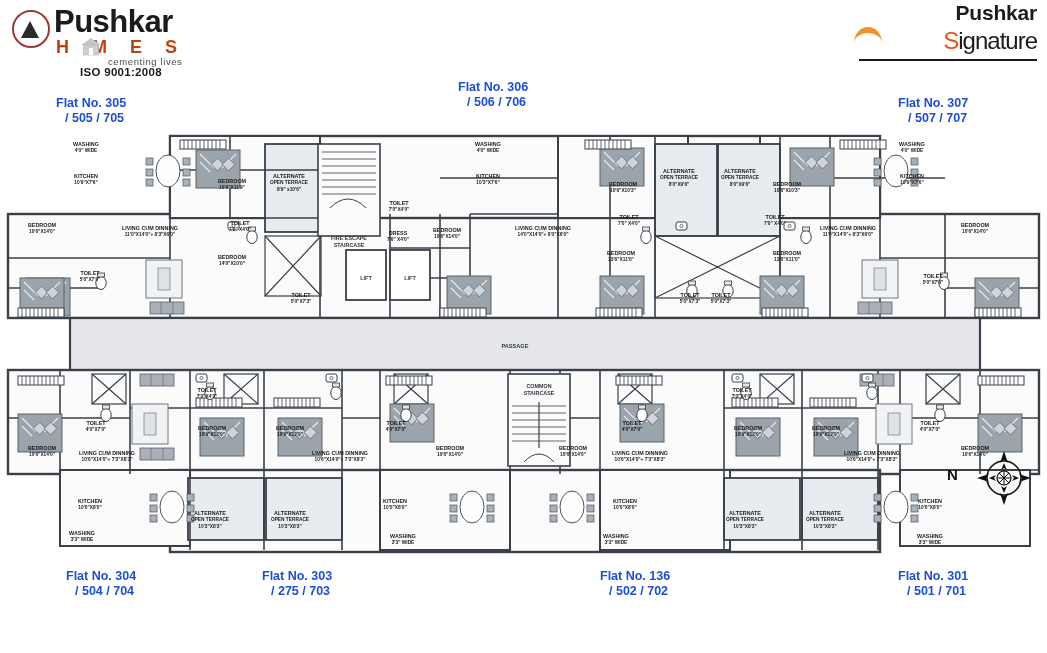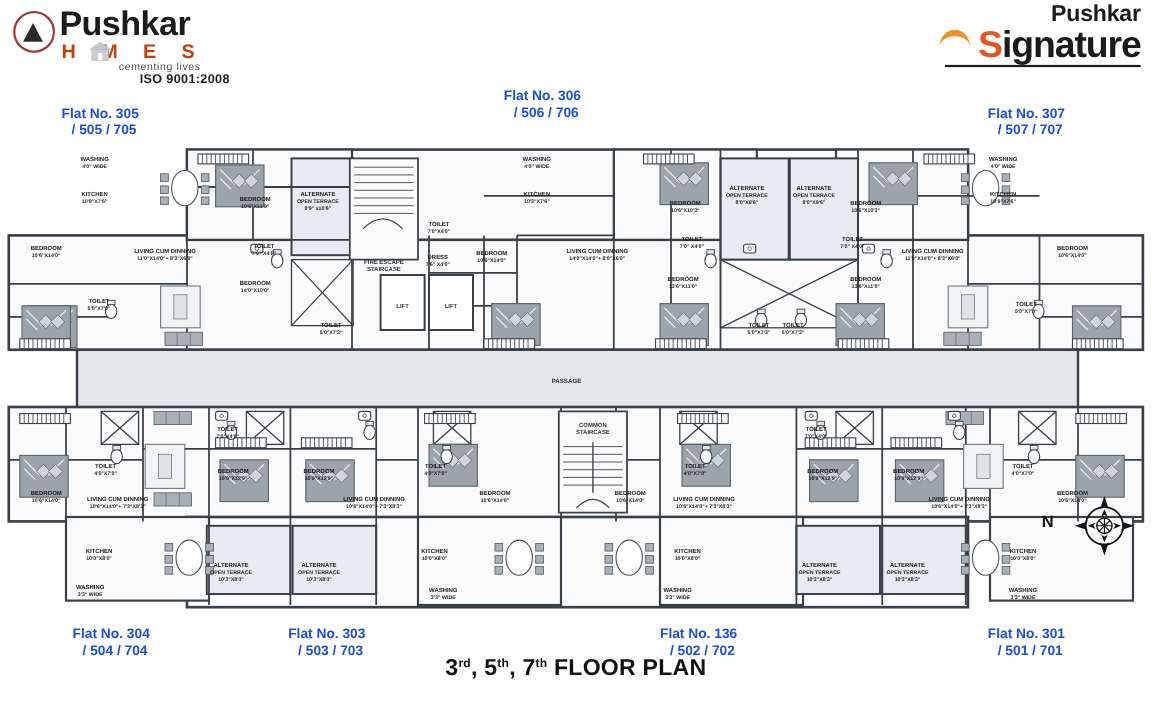--- a/index.html
+++ b/index.html
@@ -14,25 +14,25 @@
   
   .logo-left{position:absolute;left:8px;top:4px;width:330px;height:72px;}
   .logo-mark{position:absolute;left:4px;top:6px;width:34px;height:34px;border:2px solid #9b3a32;border-radius:50%;
              background:#fff;overflow:hidden;}
   .logo-mark:after{content:"";position:absolute;left:7px;top:9px;width:0;height:0;
              border-left:9px solid transparent;border-right:9px solid transparent;border-bottom:17px solid #2a2a2a;}
   .logo-word{position:absolute;left:46px;top:0px;font-size:31px;font-weight:bold;letter-spacing:-0.5px;color:#1b1b1b;}
   .logo-homes{position:absolute;left:48px;top:33px;font-size:18px;font-weight:bold;letter-spacing:9px;color:#c2410c;}
   .logo-houseicon{position:absolute;left:72px;top:33px;width:22px;height:19px;}
   .logo-tag{position:absolute;left:100px;top:52px;font-size:9.5px;color:#4d4d4d;letter-spacing:0.6px;text-align:right;}
-  .logo-iso{position:absolute;left:72px;top:62px;font-size:11.5px;font-weight:bold;color:#1b1b1b;letter-spacing:0.3px;margin-left:47px;}
+  .logo-iso{position:absolute;left:72px;top:62px;font-size:11.5px;font-weight:bold;color:#1b1b1b;letter-spacing:0.3px;}
 
   .logo-right{position:absolute;right:10px;top:2px;width:215px;height:62px;text-align:right;}
   .brand-top{font-size:21px;font-weight:bold;color:#1b1b1b;letter-spacing:-0.2px;line-height:22px;}
-  .brand-bottom{font-size:34px;font-weight:bold;color:#1b1b1b;letter-spacing:-1px;line-height:34px;position:relative;}
+  .brand-bottom{font-size:24px;font-weight:normal;color:#1b1b1b;letter-spacing:-1px;line-height:34px;position:relative;}
   .brand-bottom .s-orange{color:#e8541e;}
   .brand-rule{border-bottom:2px solid #1b1b1b;width:178px;margin-left:auto;margin-top:1px;}
   .swoosh{position:absolute;right:155px;top:25px;width:28px;height:13px;
           border-top:6px solid #f0912a;border-radius:60% 60% 0 0 / 100% 100% 0 0;}
 
   
   .flat-label{position:absolute;font-size:12.5px;font-weight:bold;line-height:15px;color:#1d4ed8;white-space:nowrap;}
   .flat-label .l2{padding-left:9px;}
 
   
@@ -83,31 +83,31 @@
 
   <div id="flat-labels">
       <div class="flat-label" style="left: 56px; top: 96px;">
         <div>Flat No. 305</div>
         <div class="l2">/ 505 / 705</div>
       </div>
       <div class="flat-label" style="left: 458px; top: 80px;">
         <div>Flat No. 306</div>
         <div class="l2">/ 506 / 706</div>
       </div>
-      <div class="flat-label" style="left: 898px; top: 96px;">
+      <div class="flat-label" style="left: 898px; top: 96px; text-align: center;">
         <div>Flat No. 307</div>
         <div class="l2">/ 507 / 707</div>
       </div>
       <div class="flat-label" style="left: 66px; top: 569px;">
         <div>Flat No. 304</div>
         <div class="l2">/ 504 / 704</div>
       </div>
       <div class="flat-label" style="left: 262px; top: 569px;">
         <div>Flat No. 303</div>
-        <div class="l2">/ 503 / 703</div>
+        <div class="l2">/ 275 / 703</div>
       </div>
       <div class="flat-label" style="left: 600px; top: 569px;">
         <div>Flat No. 136</div>
         <div class="l2">/ 502 / 702</div>
       </div>
       <div class="flat-label" style="left: 898px; top: 569px;">
         <div>Flat No. 301</div>
         <div class="l2">/ 501 / 701</div>
       </div>
     </div>
@@ -634,21 +634,20 @@
             <text x="366" y="162" text-anchor="middle" font-size="5.4" font-family="&quot;Liberation Sans&quot;, sans-serif" font-weight="bold" fill="#30363d">LIFT</text>
           </g>
           <g>
             <text x="410" y="162" text-anchor="middle" font-size="5.4" font-family="&quot;Liberation Sans&quot;, sans-serif" font-weight="bold" fill="#30363d">LIFT</text>
           </g>
         </g>
     </svg>
   </div>
 
 
-  <div class="plan-title" id="plan-title"><span>3</span><sup>rd</sup><span>, 5</span><sup>th</sup><span>, 7</span><sup>th</sup><span> FLOOR PLAN</span></div>
 
   <div class="compass">
     <div class="n-letter">N</div>
     <svg width="58" height="58" viewBox="0 0 58 58" style="position:absolute;right:0;top:2px;">
       <circle cx="29" cy="29" r="17" fill="none" stroke="#111" stroke-width="1.6"></circle>
       <circle cx="29" cy="29" r="7" fill="none" stroke="#111" stroke-width="1.2"></circle>
       <g stroke="#111" stroke-width="1" fill="none">
         <line x1="29" y1="22" x2="29" y2="36"></line>
           <line x1="22" y1="29" x2="36" y2="29"></line>
         <line x1="24" y1="24" x2="34" y2="34"></line>

